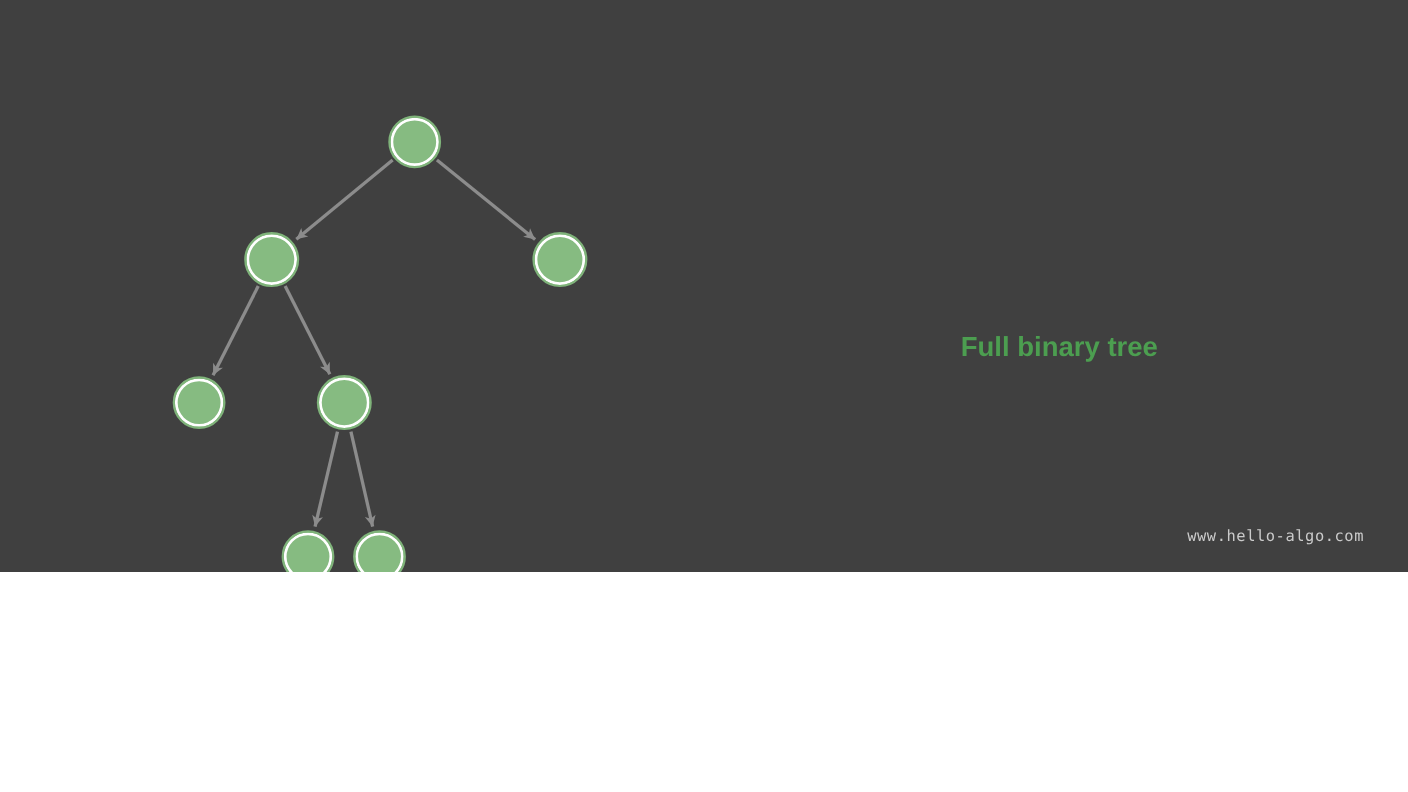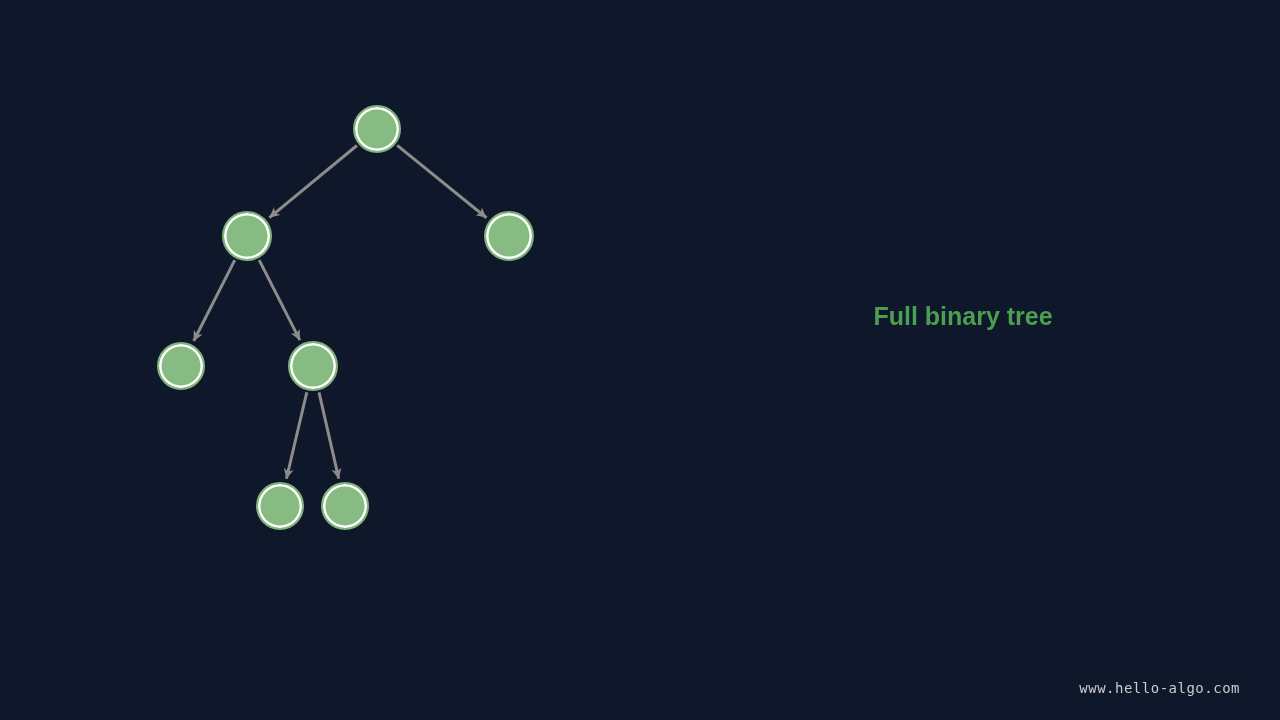--- a/index.html
+++ b/index.html
@@ -4,23 +4,23 @@
 <style>
   html, body {
     margin: 0;
     padding: 0;
     background: #ffffff;
     font-family: "Liberation Sans", sans-serif;
   }
   .stage {
     position: relative;
     width: 1280px;
-    height: 720px;
+    height: 520px;
     overflow: hidden;
-    background: #0f172a;
+    background: #404040;
     text-decoration: underline;
   }
   #edges-svg {
     position: absolute;
     left: 0;
     top: 0;
     width: 1280px;
     height: 720px;
     pointer-events: none;
   }

